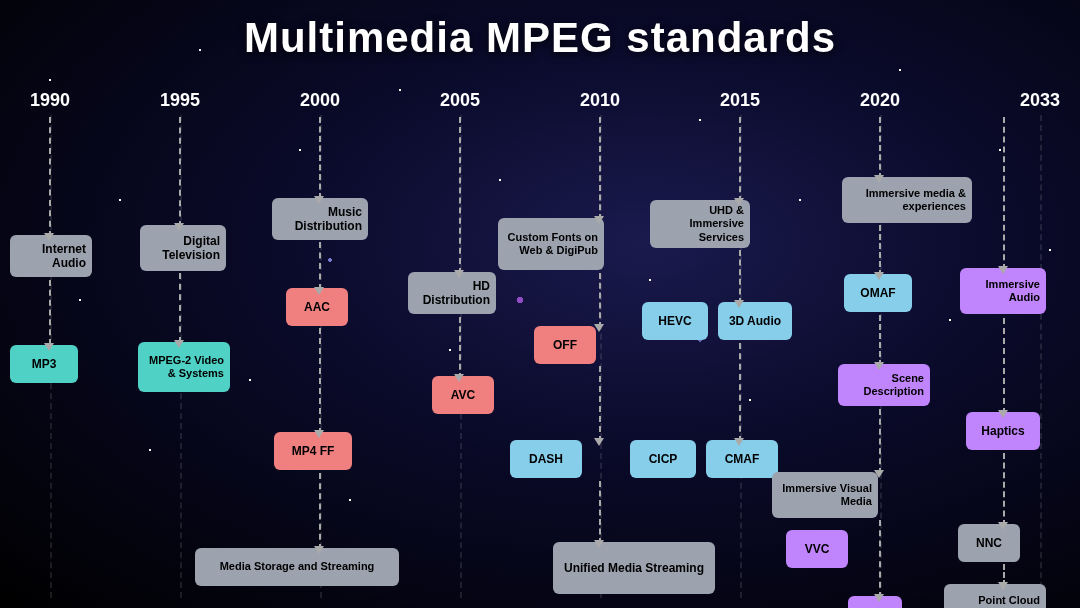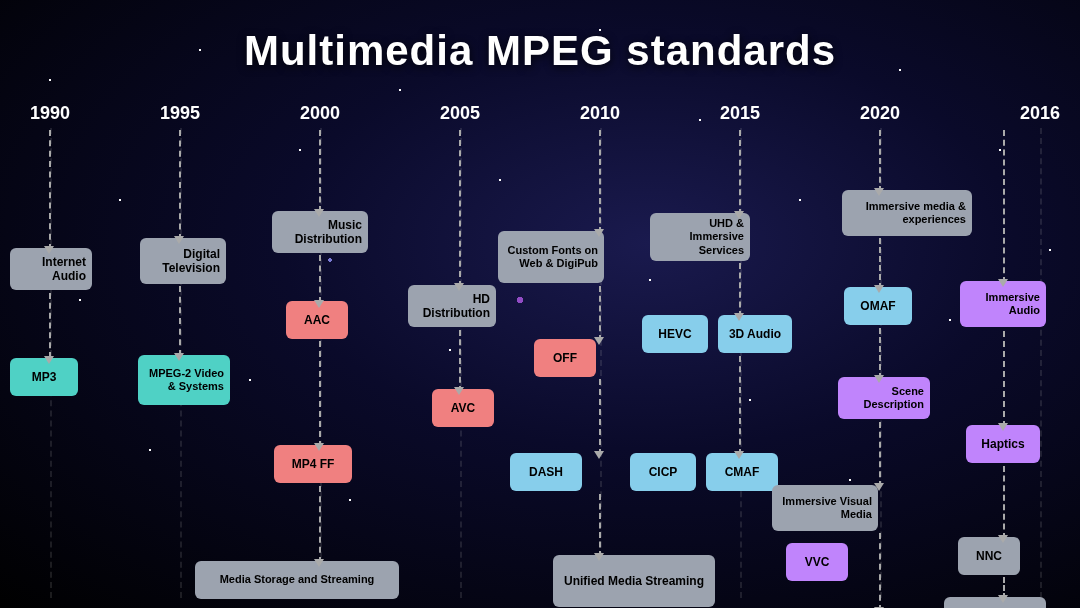--- a/index.html
+++ b/index.html
@@ -50,21 +50,20 @@
         radial-gradient(1px 1px at 850px 480px, #fff 100%, transparent),
         radial-gradient(2px 2px at 330px 260px, rgba(150,150,255,0.8) 100%, transparent),
         radial-gradient(2px 2px at 700px 340px, rgba(150,150,255,0.6) 100%, transparent),
         radial-gradient(3px 3px at 520px 300px, rgba(200,100,255,0.7) 100%, transparent);
     }
 
     #content {
       position: absolute;
       inset: 0;
       z-index: 1;
-      margin-top: 13px;
     }
 
     .main-title {
       text-align: center;
       color: #fff;
       font-size: 42px;
       font-weight: bold;
       padding-top: 14px;
       letter-spacing: 1px;
       text-shadow: 0 2px 8px rgba(0,0,0,0.8);
@@ -132,21 +131,21 @@
 
   <div class="timeline-area">
 
     <div class="year-label" style="left:50px">1990</div>
     <div class="year-label" style="left:180px">1995</div>
     <div class="year-label" style="left:320px">2000</div>
     <div class="year-label" style="left:460px">2005</div>
     <div class="year-label" style="left:600px">2010</div>
     <div class="year-label" style="left:740px">2015</div>
     <div class="year-label" style="left:880px">2020</div>
-    <div class="year-label" style="left:1040px">2016</div>
+    <div class="year-label" style="left:1040px">2033</div>
 
     <div class="v-line" style="left:50px; opacity:0.3; top:35px;"></div>
     <div class="v-line" style="left:180px; opacity:0.3; top:35px;"></div>
     <div class="v-line" style="left:320px; opacity:0.3; top:35px;"></div>
     <div class="v-line" style="left:460px; opacity:0.3; top:35px;"></div>
     <div class="v-line" style="left:600px; opacity:0.3; top:35px;"></div>
     <div class="v-line" style="left:740px; opacity:0.3; top:35px;"></div>
     <div class="v-line" style="left:880px; opacity:0.3; top:35px;"></div>
     <div class="v-line" style="left:1040px; opacity:0.3; top:35px;"></div>
 

